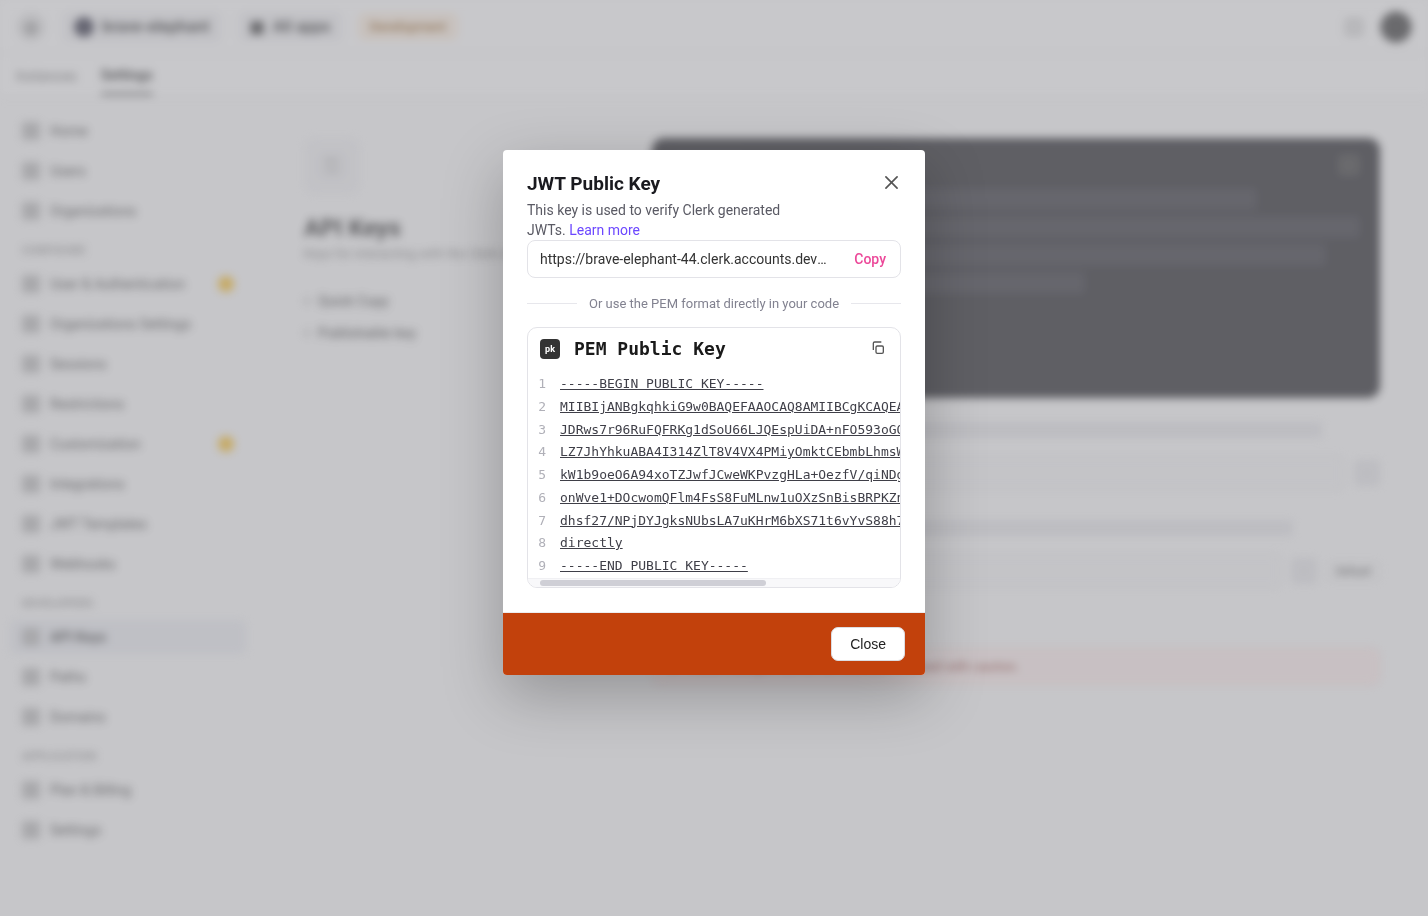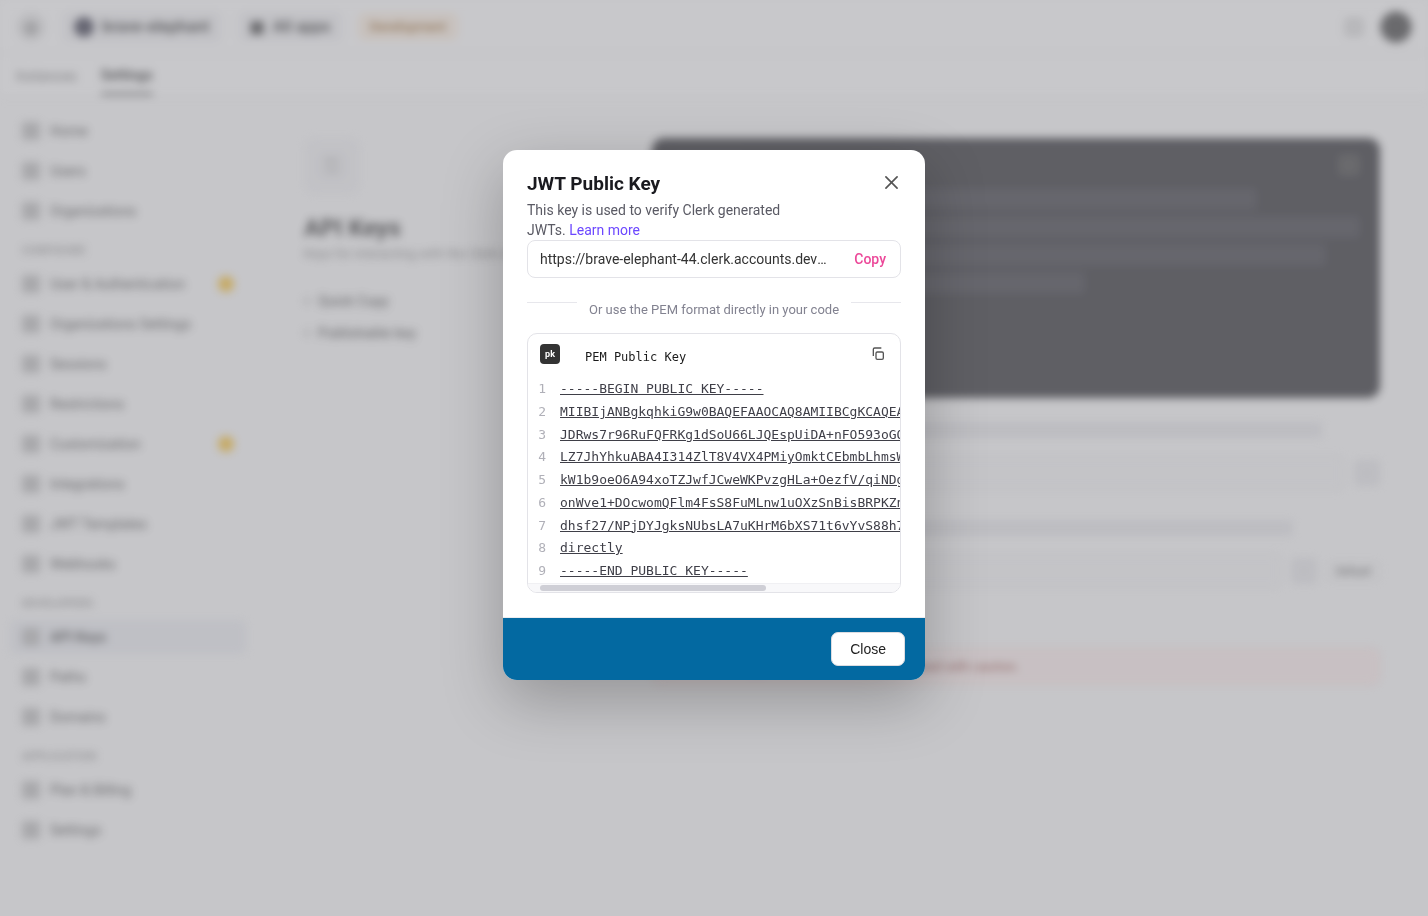--- a/index.html
+++ b/index.html
@@ -51,50 +51,50 @@
 .desc-block { margin-top: 24px; }
 .desc-line { height: 16px; background: #e8e8eb; border-radius: 3px; margin: 8px 0; }
 .api-key-row { display: flex; align-items: center; gap: 10px; margin-top: 18px; }
 .badge-small { padding: 2px 8px; border: 1px solid #ddd; border-radius: 4px; font-size: 11px; }
 .mono-field { flex: 1; height: 34px; background: #f6f6f8; border: 1px solid #e5e5e5; border-radius: 6px; }
 .eye { width: 26px; height: 26px; background: #e8e8eb; border-radius: 4px; }
 .danger-note { margin-top: 26px; padding: 10px 14px; background: #fff0ef; border: 1px solid #fbd3cf; border-radius: 8px; font-size: 13px; color: #8a2c22; display: flex; align-items: center; gap: 8px; }
 
 
 .overlay { position: absolute; inset: 0; background: rgba(100,100,110,0.35); display: flex; align-items: flex-start; justify-content: center; padding-top: 150px; }
-.modal { width: 422px; background: #fff; border-radius: 14px; box-shadow: 0 20px 60px rgba(0,0,0,0.25); overflow: hidden; }
+.modal { width: 422px; background: #fff; border-radius: 4px; box-shadow: 0 20px 60px rgba(0,0,0,0.25); overflow: hidden; }
 .modal-body { padding: 22px 24px 24px; }
 .modal-title-row { display: flex; align-items: flex-start; justify-content: space-between; margin-bottom: 6px; }
 .modal-title { font-size: 19px; font-weight: 700; color: #1a1a1f; }
 .modal-close { width: 20px; height: 20px; cursor: pointer; display: flex; align-items: center; justify-content: center; color: #555; font-size: 16px; }
 .modal-desc { font-size: 14px; color: #5a5a64; line-height: 1.4; max-width: 280px; }
 .modal-desc a { color: #6c47ff; text-decoration: none; margin-top: 36px; }
 
 .field-label { font-weight: 600; font-size: 14px; margin: 18px 0 8px; color: #222; }
 .url-row { display: flex; align-items: center; border: 1px solid #e3e3e8; border-radius: 8px; overflow: hidden; height: 38px; }
 .url-text { flex: 1; padding: 0 12px; font-size: 14px; color: #333; white-space: nowrap; overflow: hidden; text-overflow: ellipsis; }
 .copy-link { padding: 0 14px; color: #ec4899; font-size: 14px; cursor: pointer; font-weight: 500; }
 
-.divider-row { display: flex; gap: 12px; margin: 24px 0 16px; }
+.divider-row { display: flex; align-items: center; gap: 12px; margin: 18px 0 16px; }
 .divider-line { flex: 1; height: 1px; background: #e7e7ec; }
 .divider-text { font-size: 13px; color: #828290; }
 
 .codebox { border: 1px solid #e3e3e8; border-radius: 10px; overflow: hidden; }
-.codebox-head { display: flex; align-items: flex-end; padding: 10px 12px; gap: 25px; }
+.codebox-head { display: flex; align-items: center; padding: 10px 12px; gap: 14px; }
 .codebox-lang { width: 20px; height: 20px; border-radius: 4px; background: #333; color: #fff; font-size: 9px; font-weight: 700; display: flex; align-items: center; justify-content: center; }
-.codebox-title { font-family: ui-monospace, monospace; font-size: 12px; font-weight: 400; }
+.codebox-title { font-family: ui-monospace, monospace; font-size: 18px; font-weight: 700; }
 .codebox-copy { margin-left: auto; width: 18px; height: 18px; cursor: pointer; color: #555; }
 .codebox-body { font-family: ui-monospace, "SF Mono", Menlo, monospace; font-size: 13px; line-height: 1.75; padding: 4px 0 0; color: #3f3f48; overflow-x: auto; }
 .code-line { display: flex; white-space: pre; }
 .line-num { width: 32px; text-align: right; padding-right: 14px; color: #b0b0b8; user-select: none; flex-shrink: 0; }
 .line-content { padding-right: 16px; text-decoration: underline; }
 .codebox-scrollbar { height: 9px; background: #f8f8fa; border-top: 1px solid #f0f0f3; display: flex; align-items: center; padding: 0 4px; }
 .scrollbar-thumb { width: 62%; height: 6px; background: #cfcfd6; border-radius: 3px; margin-left: 8px; }
 
-.modal-footer { background: #0369a1; border-top: 1px solid #ececef; padding: 14px 20px; display: flex; justify-content: flex-end; }
+.modal-footer { background: #c2410c; border-top: 1px solid #ececef; padding: 14px 20px; display: flex; justify-content: flex-end; }
 .btn-close { background: #fff; border: 1px solid #dcdce1; border-radius: 7px; padding: 8px 18px; font-size: 14px; font-weight: 500; cursor: pointer; color: #222; }
 </style>
 </head>
 <body>
 
 <div class="bg-layer">
   <div class="topbar">
     <div class="logo-circ">◎</div>
     <div class="app-chip">
       <div class="app-dot"></div>

